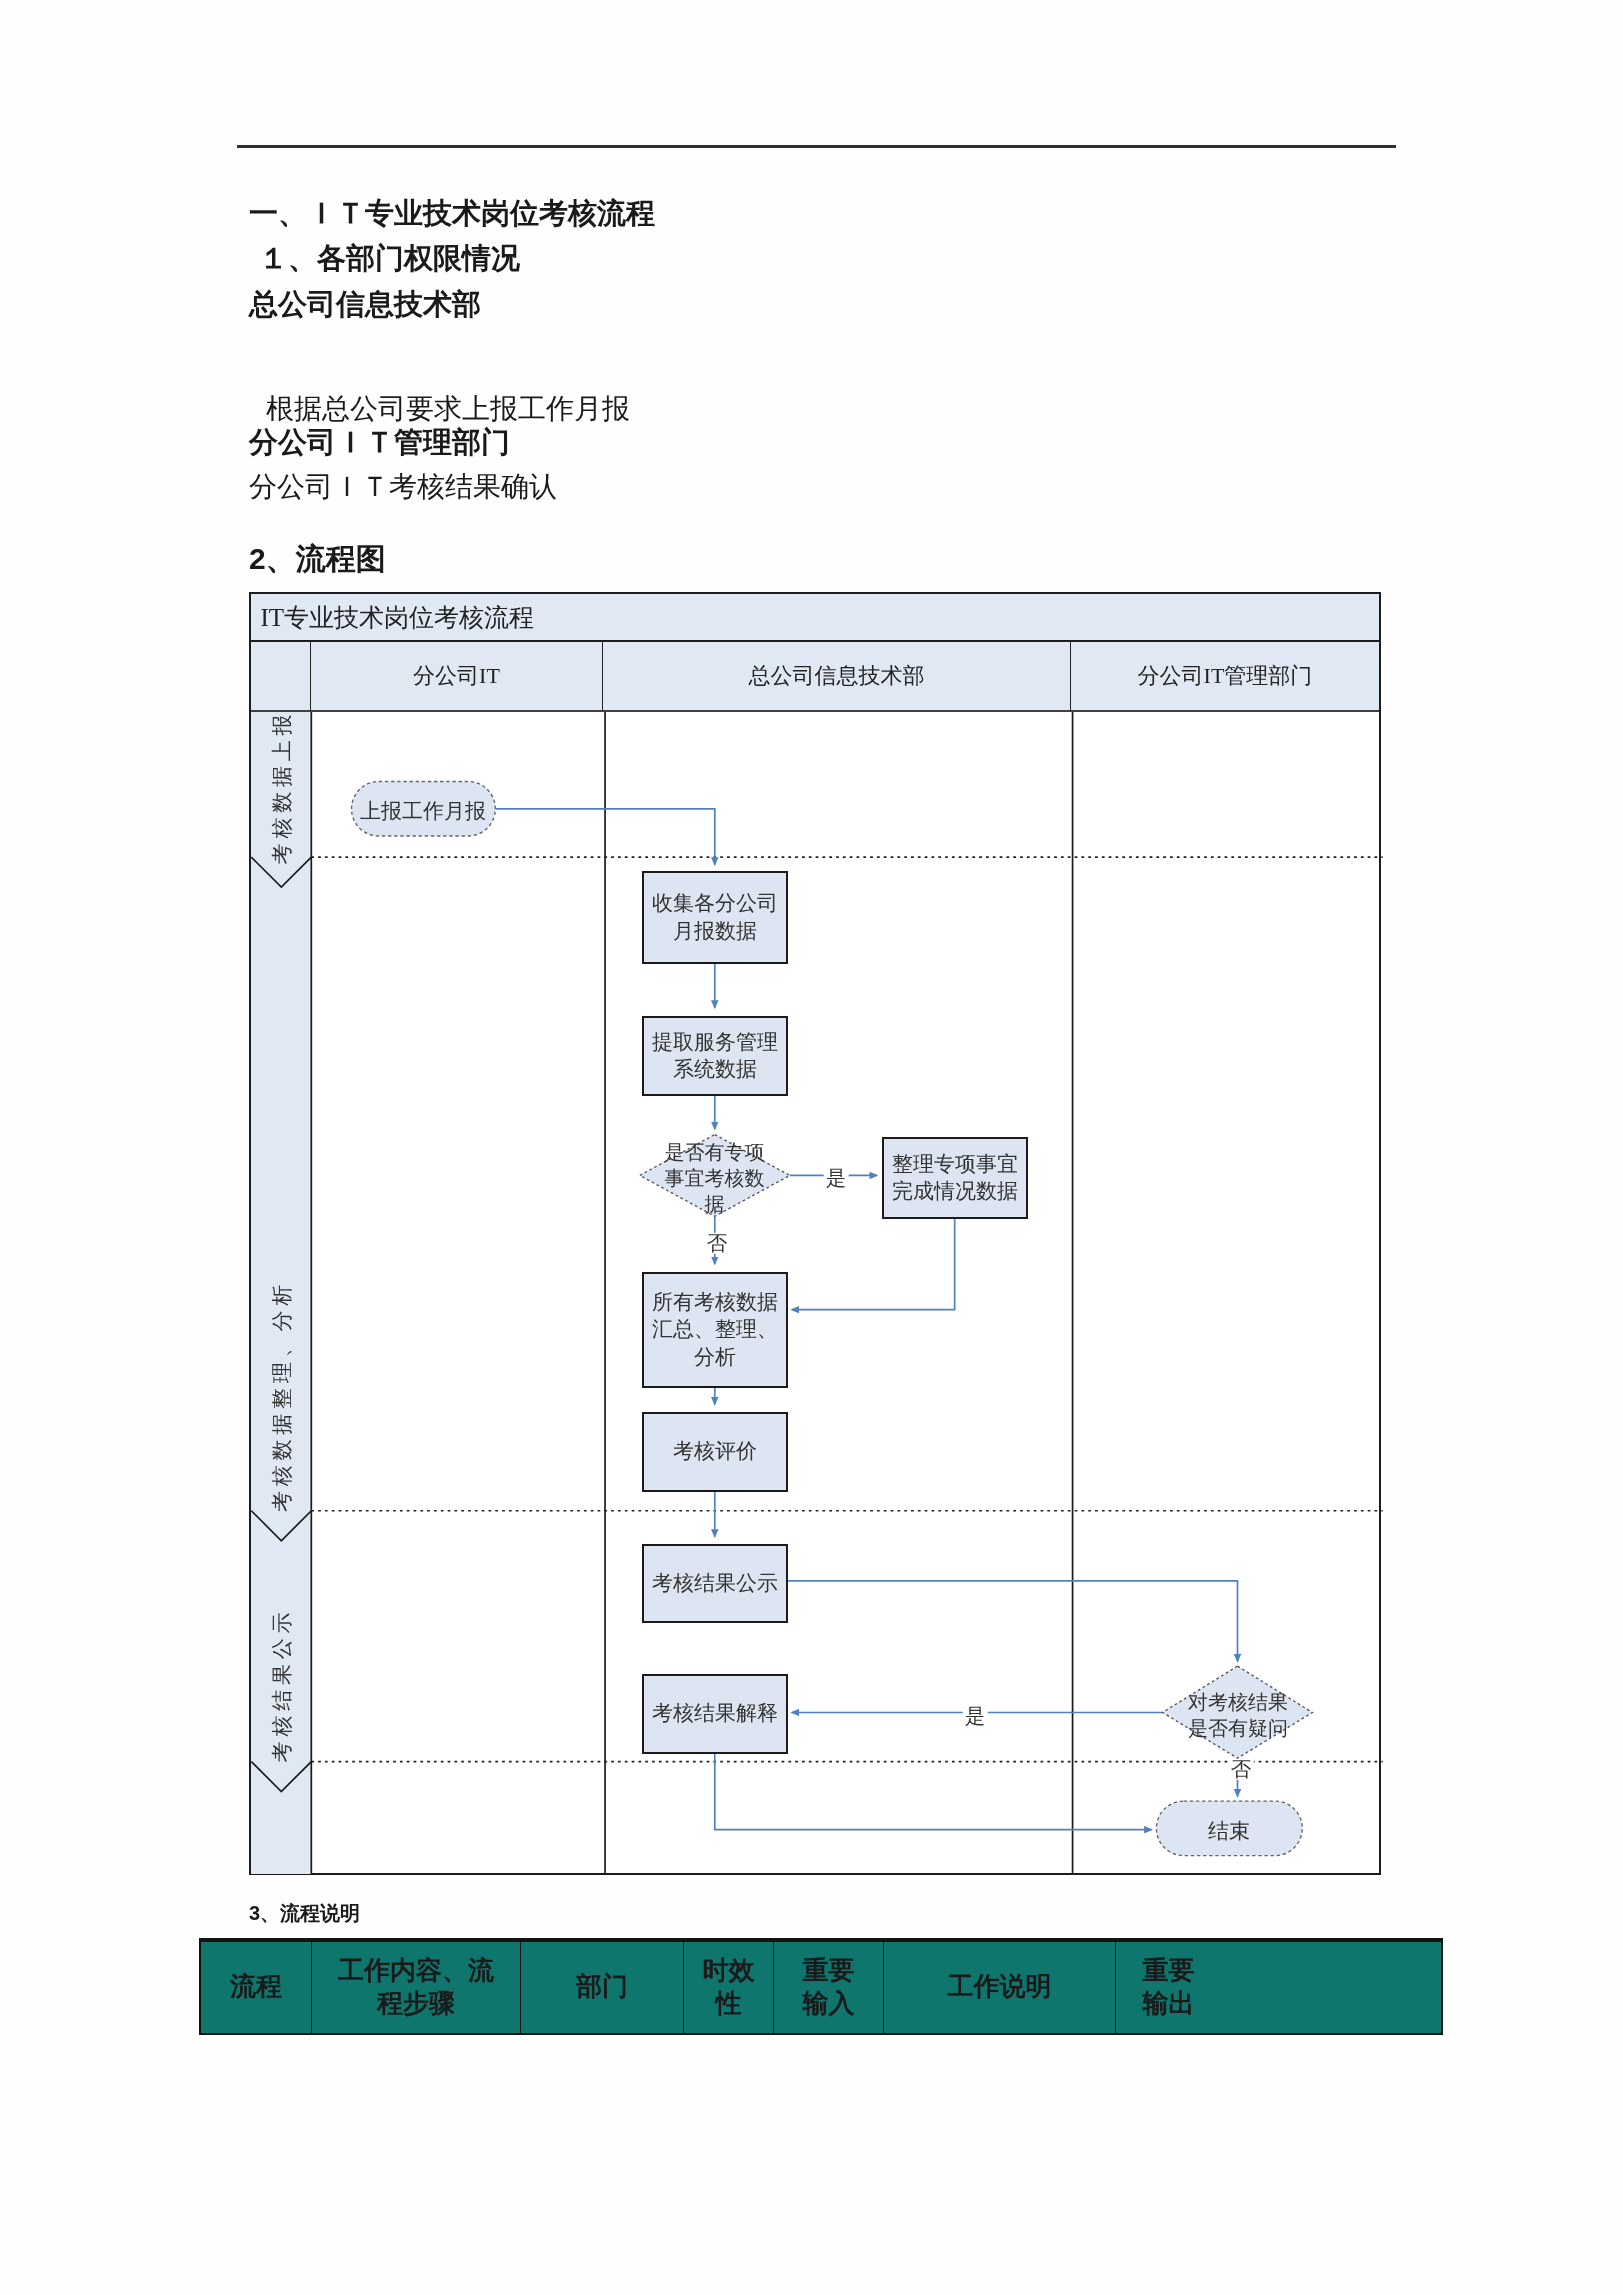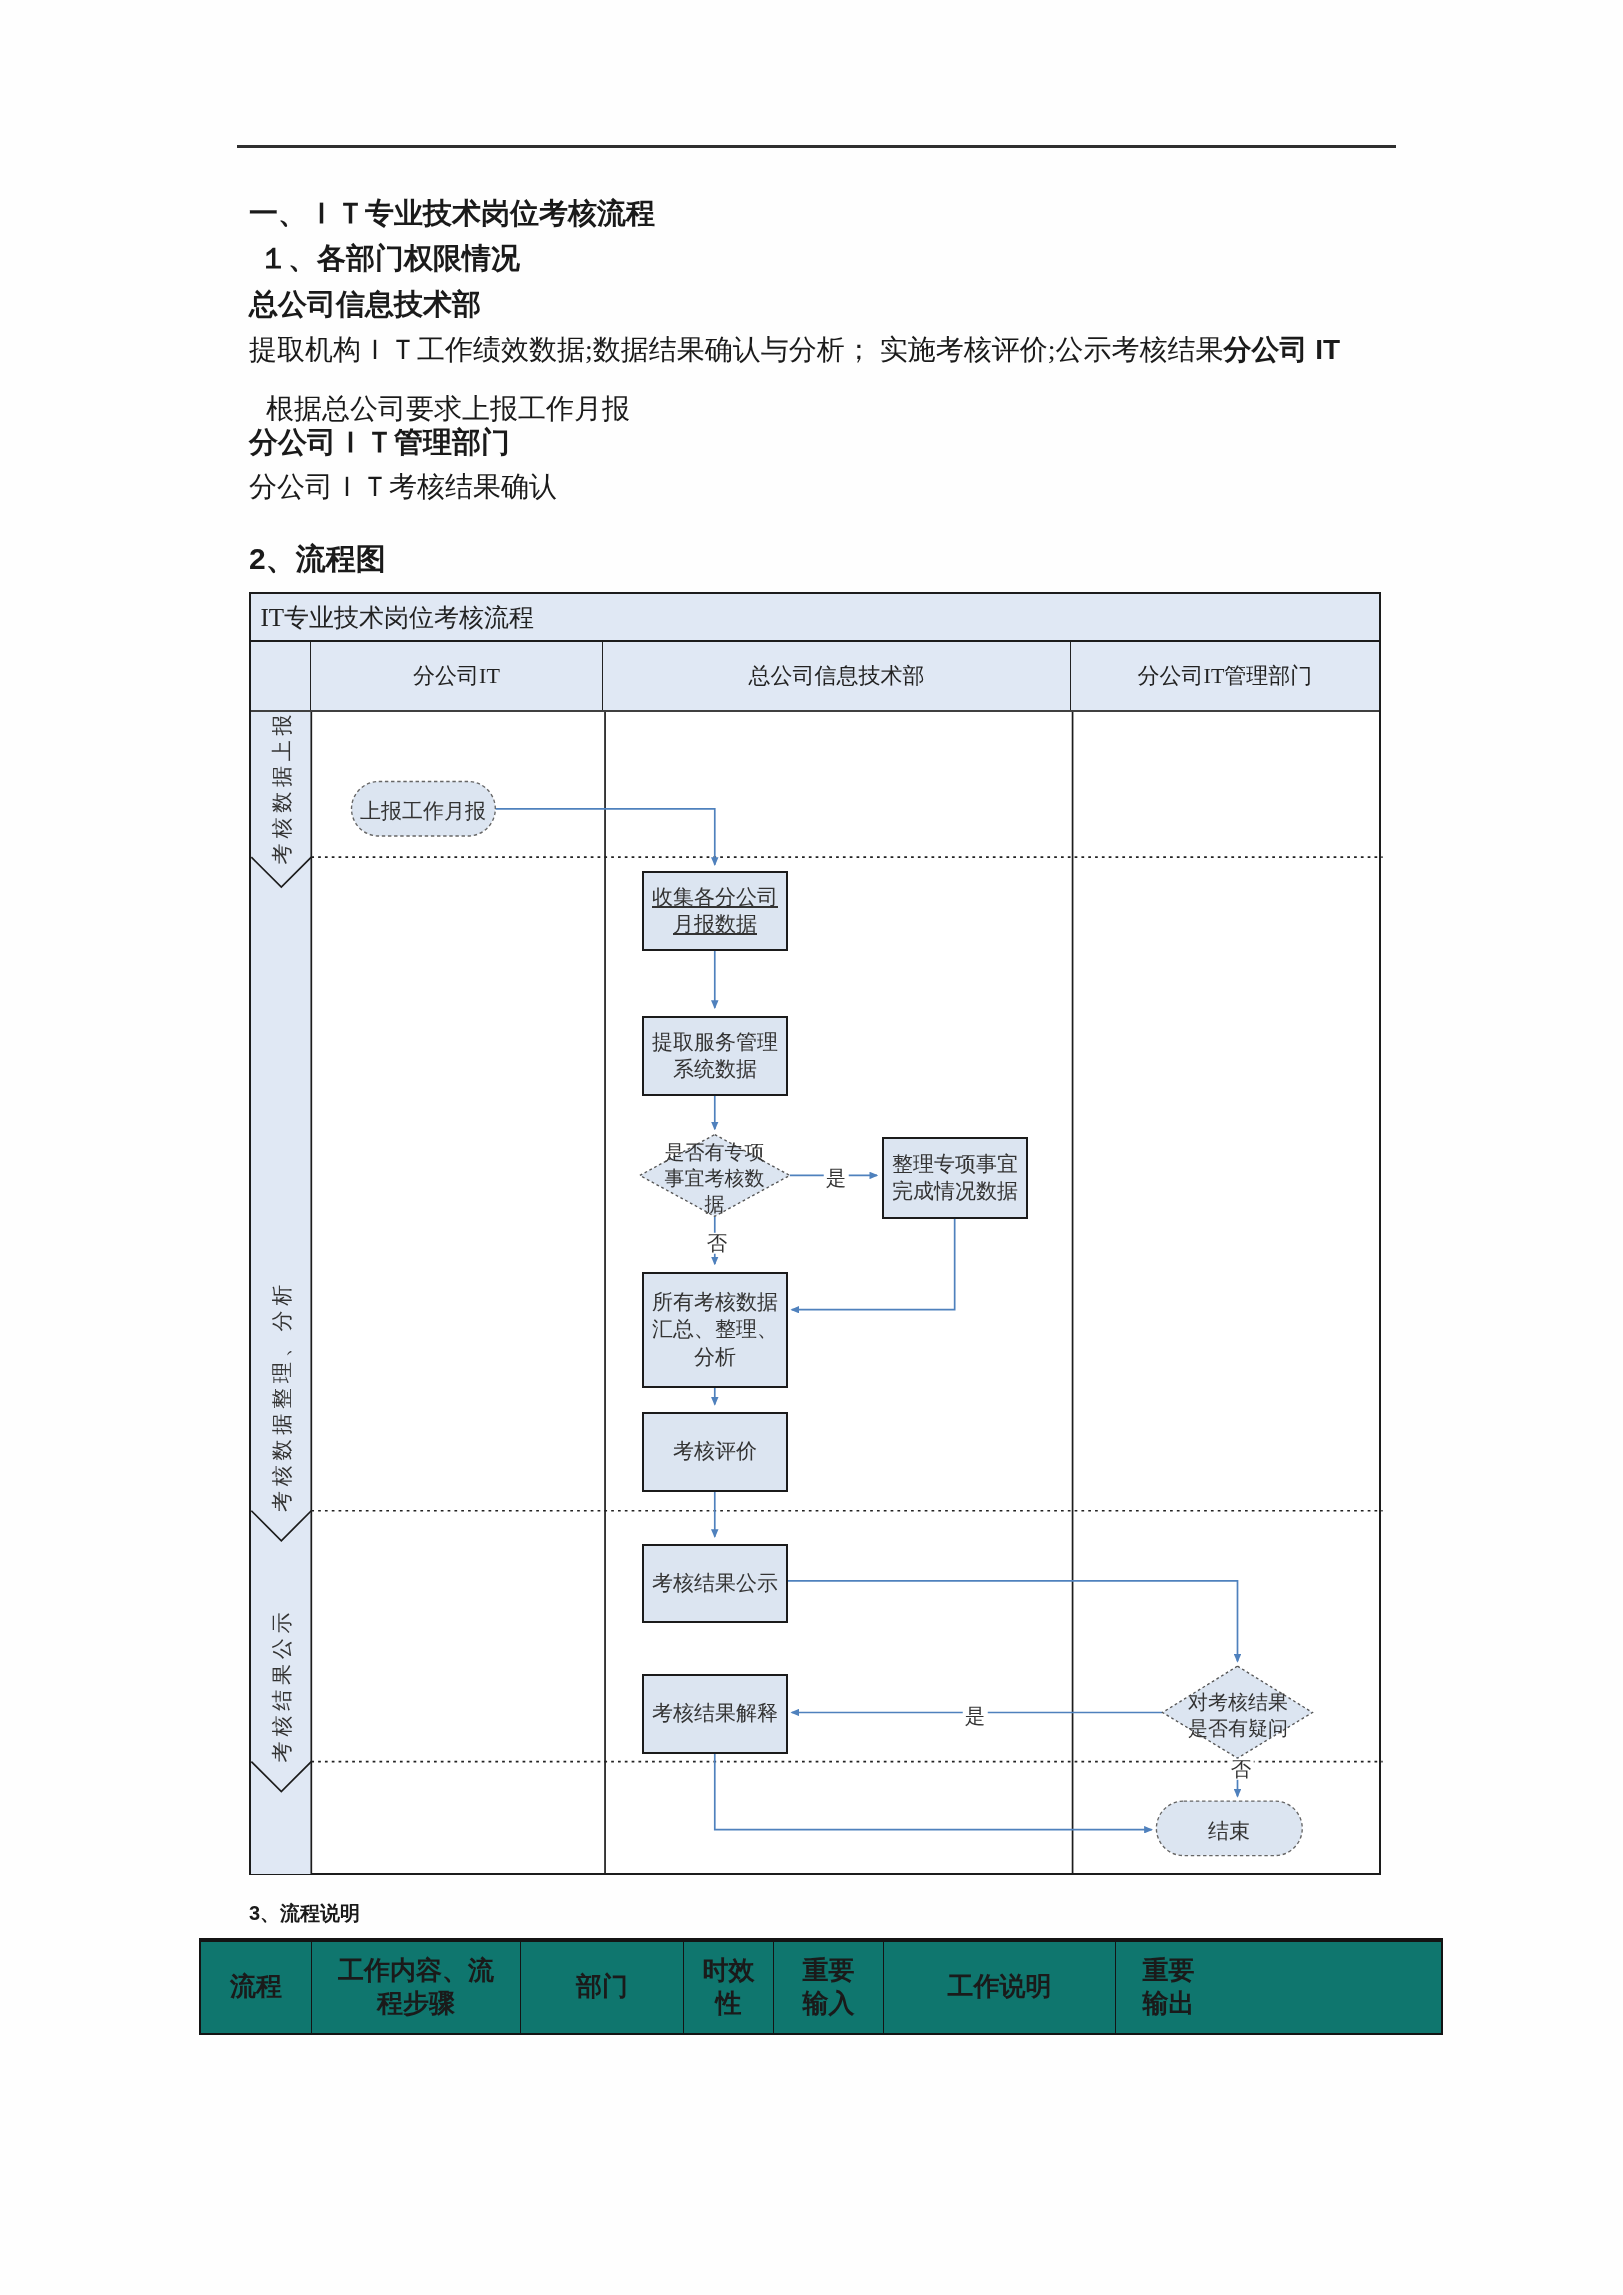--- a/index.html
+++ b/index.html
@@ -65,21 +65,20 @@
 </head>
 <body>
 
 <div class="page">
 
   <div class="abs top-rule"></div>
 
   <div class="abs docline h-bold t-head1 nowrap">一、ＩＴ专业技术岗位考核流程</div>
   <div class="abs docline h-bold t-head2 nowrap">１、各部门权限情况</div>
   <div class="abs docline h-bold t-sub1 nowrap">总公司信息技术部</div>
-  <div class="abs docline t-body1 nowrap"><span>提取机构ＩＴ工作绩效数据;数据结果确认与分析； 实施考核评价;公示考核结果</span><span class="h-bold">分公司 IT</span></div>
   <div class="abs docline t-body2 nowrap">根据总公司要求上报工作月报</div>
   <div class="abs docline h-bold t-sub2 nowrap">分公司ＩＴ管理部门</div>
   <div class="abs docline t-body3 nowrap">分公司ＩＴ考核结果确认</div>
   <div class="abs docline h-bold t-flowh nowrap">2、流程图</div>
 
   <div class="abs flow">
 
     <div class="flow-title">IT专业技术岗位考核流程</div>
 
     <div class="lane-hdr">
@@ -127,21 +126,21 @@
       <polygon points="680,620 790,680 680,740 570,680" fill="#dce5f1" stroke="#555" stroke-width="2" stroke-dasharray="4,4"></polygon>
       <polygon points="1447,1400 1557,1468 1447,1535 1337,1468" fill="#dce5f1" stroke="#555" stroke-width="2" stroke-dasharray="4,4"></polygon>
       <rect x="1328" y="1598" width="214" height="80" rx="40" ry="40" fill="#dce5f1" stroke="#666" stroke-width="2" stroke-dasharray="5,4"></rect>
     </svg>
 
     <div class="vlabel" style="left:31px; top:193px;">考核数据上报</div>
     <div class="vlabel" style="left:31px; top:802px;">考核数据整理、分析</div>
     <div class="vlabel" style="left:31px; top:1091px;">考核结果公示</div>
 
     <div class="node shape-text" style="left:100px; top:190px; width:144px; height:55px;">上报工作月报</div>
-    <div class="node rect-node" style="left:391px; top:277px; width:146px; height:80px;text-decoration:underline;">收集各分公司
+    <div class="node rect-node" style="left:391px; top:277px; width:146px; height:93px;">收集各分公司
 月报数据</div>
     <div class="node rect-node" style="left:391px; top:422px; width:146px; height:80px;">提取服务管理
 系统数据</div>
     <div class="node shape-text" style="left:379px; top:541px; width:169px; height:86px; font-size:20px;">是否有专项
 事宜考核数
 据</div>
     <div class="node rect-node" style="left:631px; top:543px; width:146px; height:82px;">整理专项事宜
 完成情况数据</div>
     <div class="node rect-node" style="left:391px; top:678px; width:146px; height:116px;">所有考核数据
 汇总、整理、

